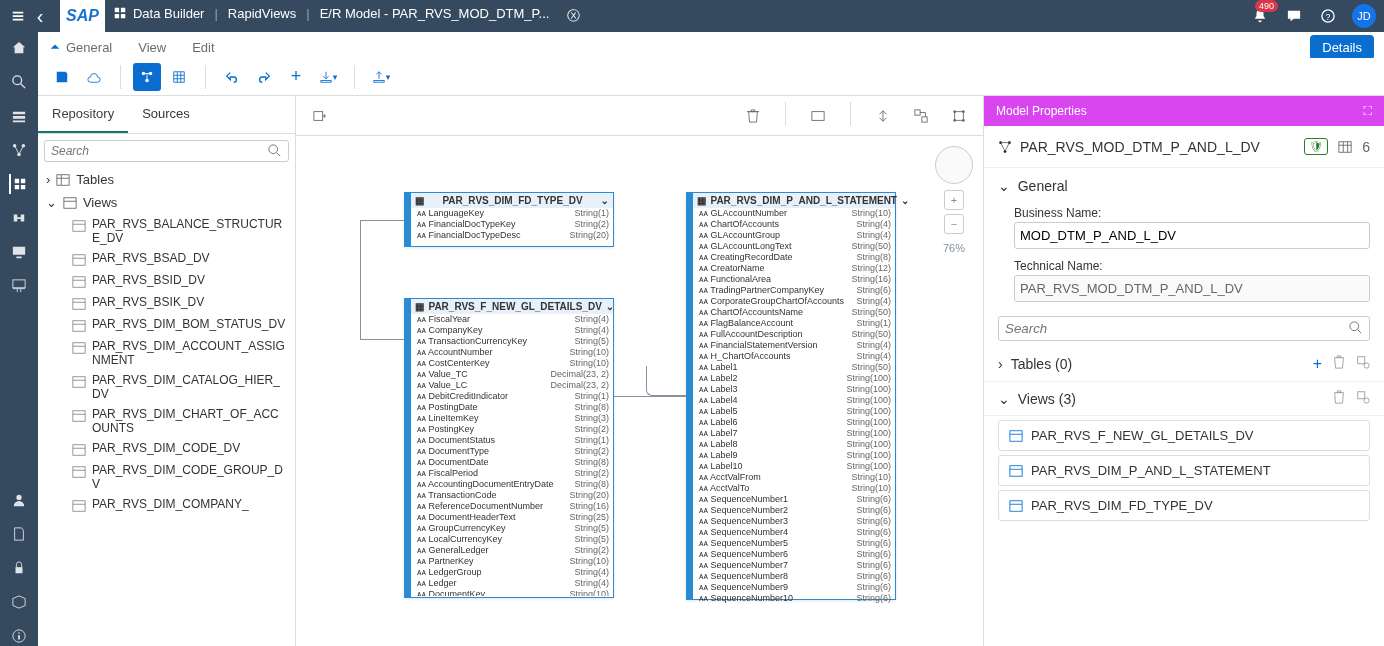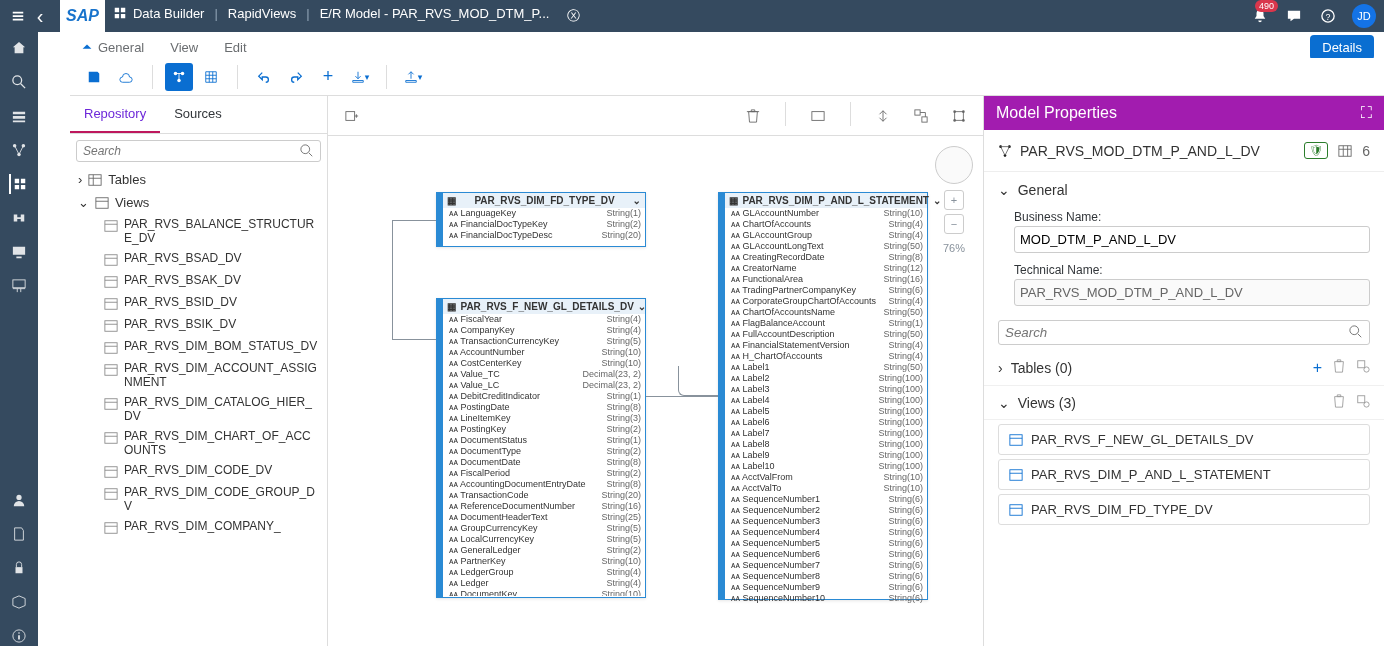--- a/index.html
+++ b/index.html
@@ -13,34 +13,34 @@
 .badge { background: #d9364c; color: #fff; font-size: 9px; border-radius: 7px; padding: 1px 4px; position: absolute; top: -6px; right: -8px; }
 .icon-btn { position: relative; cursor: pointer; display: flex; align-items: center; justify-content: center; width: 20px; height: 20px; }
 .avatar { width: 24px; height: 24px; border-radius: 50%; background: #1473e6; color: #fff; display: flex; align-items: center; justify-content: center; font-size: 11px; }
 
 .shell { display: flex; height: 614px; }
 .left-rail { width: 38px; background: #354a5f; display: flex; flex-direction: column; align-items: center; padding-top: 6px; gap: 14px; }
 .left-rail .rail-item { width: 20px; height: 20px; display:flex; align-items:center; justify-content:center; opacity: .85; cursor: pointer; }
 .left-rail .rail-item.active { opacity: 1; border-left: 2px solid #fff; padding-left: 0; }
 .left-rail .spacer { flex: 1; }
 
-.main { flex: 1; display: flex; flex-direction: column; margin-left: 32px; }
+.main { flex: 1; display: flex; flex-direction: column; }
 .toolbar-row { height: 38px; background: #fff; border-bottom: 1px solid #ddd; display: flex; align-items: center; padding: 0 10px; gap: 4px; }
 .section-label { color: #6a6d70; font-size: 13px; margin-right: 22px; }
 .tb-btn { width: 28px; height: 28px; display:flex; align-items:center; justify-content:center; cursor:pointer; color:#0a6ed1; border-radius: 3px; }
 .tb-btn.active { background:#0a6ed1; color:#fff; }
 .tb-btn svg { fill: currentColor; }
 .tb-sep { width: 1px; height: 24px; background: #ddd; margin: 0 8px; }
 .details-btn { margin-left: auto; background:#0a6ed1; color:#fff; padding:5px 12px; border-radius:4px; font-size:13px; cursor:pointer; }
 
 .content-row { flex:1; display:flex; min-height: 0; }
 .repo-panel { width: 258px; border-right: 1px solid #ddd; display:flex; flex-direction:column; }
 .repo-tabs { display:flex; border-bottom:1px solid #ddd; }
 .repo-tab { padding:10px 14px; font-size:13px; cursor:pointer; color:#32363a; }
-.repo-tab.active { color:#6d28d9; border-bottom:2px solid #be185d; }
+.repo-tab.active { color:#404040; border-bottom:2px solid #0f766e; }
 .search-box { margin:6px; border:1px solid #ccc; border-radius:3px; display:flex; align-items:center; padding:3px 6px; }
 .search-box input { border:none; outline:none; flex:1; font-size:12px; font-style:italic; color:#666; }
 .tree { overflow-y:auto; flex:1; }
 .tree-hdr { display:flex; align-items:center; gap:6px; padding:4px 8px; font-size:13px; cursor:pointer; }
 .tree-item { display:flex; align-items:flex-start; gap:6px; padding:3px 8px 3px 34px; font-size:12px; cursor:pointer; }
 .tree-item svg { flex-shrink: 0; margin-top:2px; }
 .tree-item span { word-break: break-all; }
 
 .canvas-wrap { flex:1; position:relative; background:#fff; display:flex; flex-direction:column; border-right:1px solid #ddd; min-width:0; }
 .canvas-tb { height:40px; border-bottom:1px solid #ddd; display:flex; align-items:center; padding:0 10px; gap:10px; }
@@ -53,21 +53,21 @@
 .entity { position:absolute; border:1px solid #2a8ad4; background:#fff; font-size:9px; box-shadow:0 1px 3px rgba(0,0,0,.1); width:210px; }
 .entity .bar { width:6px; background:#2a8ad4; position:absolute; left:0; top:0; bottom:0; }
 .entity .hdr { background:#e8f1f9; display:flex; align-items:center; padding:2px 4px 2px 10px; gap:4px; font-weight:bold; font-size:10px; }
 .entity .hdr .chev { margin-left:auto; }
 .entity .body { overflow:hidden; padding-left:8px; }
 .entity .row { display:flex; padding:0 4px; line-height:11px; }
 .entity .row .nm { flex:1; white-space:nowrap; overflow:hidden; }
 .entity .row .tp { color:#666; }
 
 .prop-panel { width:400px; display:flex; flex-direction:column; overflow:hidden; }
-.prop-hdr { background:#a21caf; color:#fff; padding:8px 12px; font-size:16px; display:flex; align-items:center; }
+.prop-hdr { background:#d946ef; color:#fff; padding:8px 12px; font-size:12px; display:flex; align-items:center; }
 .prop-hdr .exp { margin-left:auto; cursor:pointer; }
 .prop-title { padding:12px 14px; display:flex; align-items:center; gap:8px; font-size:14px; border-bottom:1px solid #eee; }
 .prop-title .right { margin-left:auto; display:flex; align-items:center; gap:10px; color:#666; }
 .shield { border:1px solid #2b7d2b; color:#2b7d2b; padding:1px 4px; border-radius:3px; font-size:11px; }
 .section-hdr { display:flex; align-items:center; gap:8px; padding:10px 14px; font-size:14px; }
 .field-row { padding:2px 14px 8px 30px; }
 .field-row label { display:block; font-size:12px; color:#32363a; margin-bottom:2px; }
 .field-row input { width:100%; padding:5px; border:1px solid #ccc; border-radius:3px; font-size:13px; }
 .field-row input[readonly] { background:#fafafa; color:#666; }
 .prop-search { margin:6px 14px; border:1px solid #ccc; border-radius:3px; display:flex; padding:4px 6px; }
@@ -309,27 +309,20 @@
                   <rect x="1" y="2" width="14" height="12" fill="none" stroke="#888"></rect>
                   <path d="M1 6h14" stroke="#888"></path>
                 </svg>
                 <span>PAR_RVS_BSAD_DV</span>
               </div>
               <div class="tree-item">
                 <svg class="i" viewBox="0 0 16 16">
                   <rect x="1" y="2" width="14" height="12" fill="none" stroke="#888"></rect>
                   <path d="M1 6h14" stroke="#888"></path>
                 </svg>
-                <span>PAR_RVS_BSAK_DV</span>
-              </div>
-              <div class="tree-item">
-                <svg class="i" viewBox="0 0 16 16">
-                  <rect x="1" y="2" width="14" height="12" fill="none" stroke="#888"></rect>
-                  <path d="M1 6h14" stroke="#888"></path>
-                </svg>
                 <span>PAR_RVS_BSID_DV</span>
               </div>
               <div class="tree-item">
                 <svg class="i" viewBox="0 0 16 16">
                   <rect x="1" y="2" width="14" height="12" fill="none" stroke="#888"></rect>
                   <path d="M1 6h14" stroke="#888"></path>
                 </svg>
                 <span>PAR_RVS_BSIK_DV</span>
               </div>
               <div class="tree-item">

